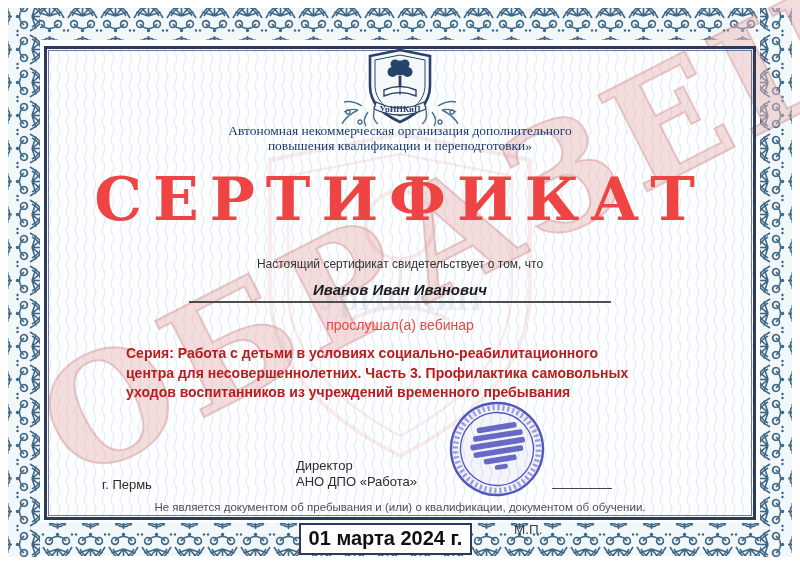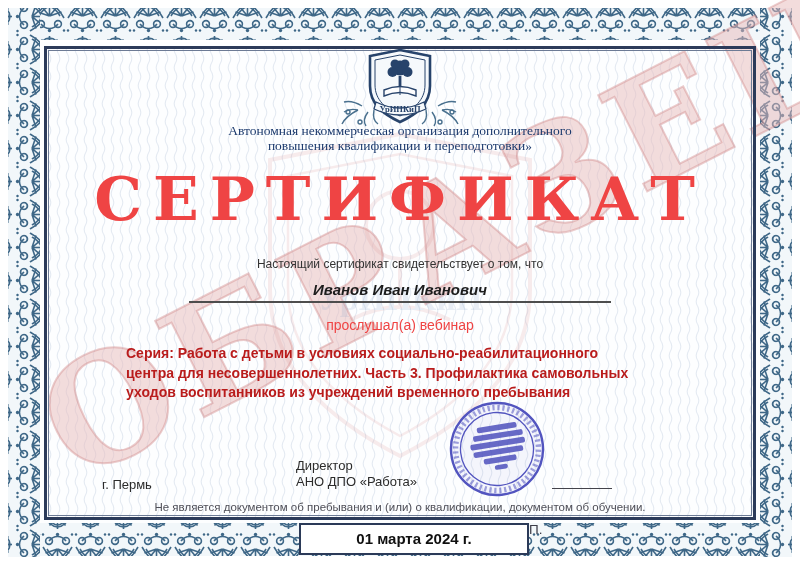--- a/index.html
+++ b/index.html
@@ -33,23 +33,23 @@
        font-size:14px;color:#ef4444;}
   .webinar{position:absolute;left:126px;top:344px;width:580px;text-align:left;
        font-size:14px;font-weight:bold;line-height:19.5px;color:#b91c1c;}
   .stamp{position:absolute;left:442px;top:394px;filter:blur(.45px);}
   .seal-abbr{position:absolute;left:514px;top:474px;font-size:13.5px;color:#3d3d49;margin-top:48px;}
   .sig-line{position:absolute;left:552px;top:488px;width:60px;border-top:1.6px solid #43434b;}
   .director{position:absolute;left:264px;top:458px;font-size:13px;line-height:15.5px;color:#2b2b2b;margin-left:32px;}
   .city{position:absolute;left:62px;top:477px;font-size:13px;color:#2b2b2b;margin-left:40px;}
   .disclaimer{position:absolute;left:0;top:501px;width:800px;text-align:center;
        font-size:11.5px;color:#4e4e57;}
-  .date-box{position:absolute;left:299px;top:523px;width:230px;height:32px;z-index:5;
+  .date-box{position:absolute;left:299px;top:523px;width:173px;height:32px;z-index:5;
        background:#ffffff;border:2px solid #2b3a58;box-sizing:border-box;
-       text-align:center;line-height:27px;font-size:15px;font-weight:bold;color:#101010;}
+       text-align:center;line-height:27px;font-size:20px;font-weight:bold;color:#101010;}
 </style>
 </head>
 <body>
 
 <div class="page">
 
   <svg class="deco" width="800" height="565" viewBox="0 0 800 565" aria-hidden="true">
     <defs>
       <pattern id="orn" width="33" height="33" patternUnits="userSpaceOnUse">
         <rect width="33" height="33" fill="#f2f7fa"></rect>

